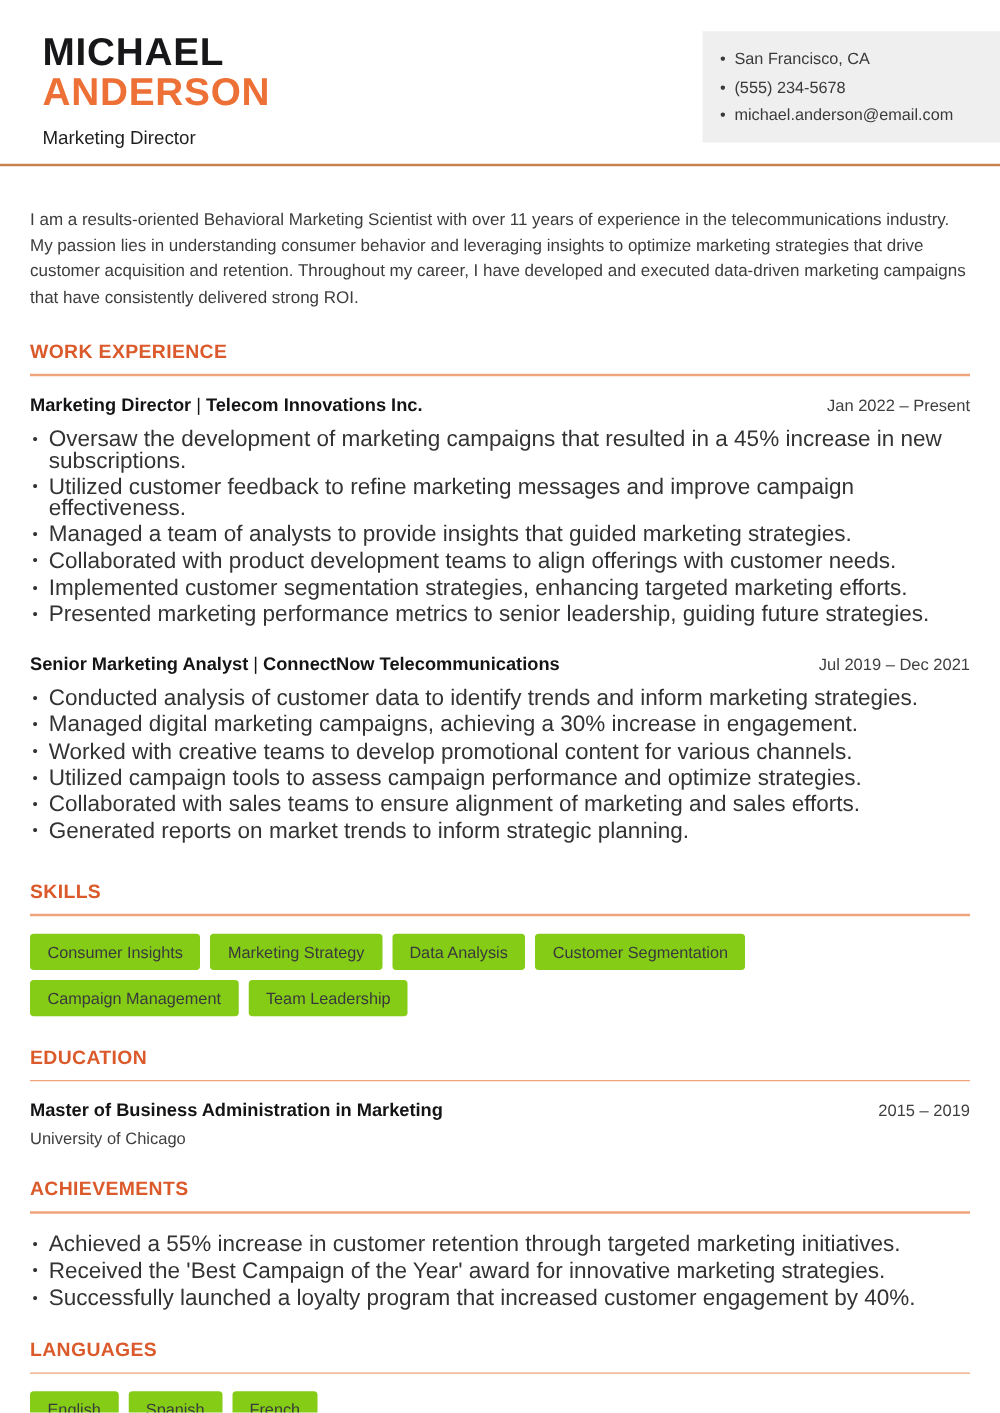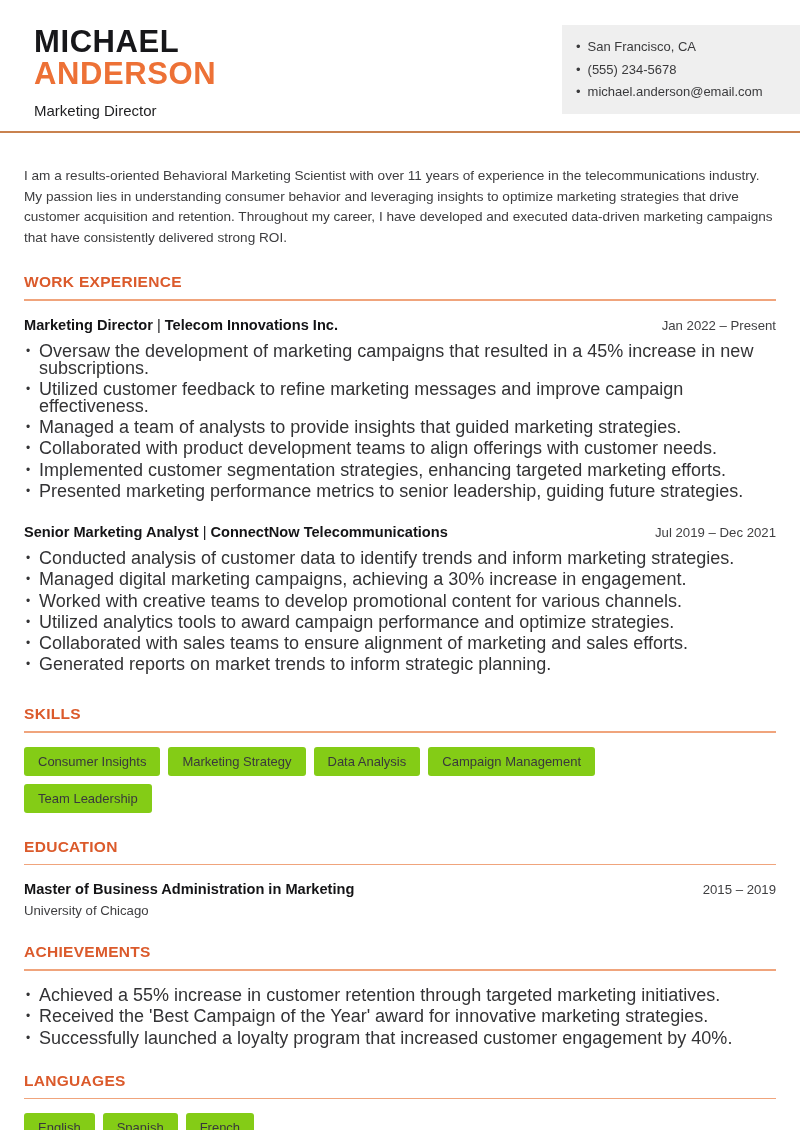--- a/index.html
+++ b/index.html
@@ -122,34 +122,35 @@
         <div class="entry-head">
           <h3 class="entry-title">
             <span>Senior Marketing Analyst</span><span class="sep">|</span><span>ConnectNow Telecommunications</span>
           </h3>
           <span class="entry-dates">Jul 2019 – Dec 2021</span>
         </div>
         <ul class="bullets">
           <li>Conducted analysis of customer data to identify trends and inform marketing strategies.</li>
           <li>Managed digital marketing campaigns, achieving a 30% increase in engagement.</li>
           <li>Worked with creative teams to develop promotional content for various channels.</li>
-          <li>Utilized analytics tools to award campaign performance and optimize strategies.</li>
+          <li>Utilized campaign tools to assess campaign performance and optimize strategies.</li>
           <li>Collaborated with sales teams to ensure alignment of marketing and sales efforts.</li>
           <li>Generated reports on market trends to inform strategic planning.</li>
         </ul>
       </article>
     </section>
 
     <section style="margin-top: 32px;">
       <h2 class="sec-title">SKILLS</h2>
       <div class="sec-rule"></div>
       <div class="tags">
         <span class="tag">Consumer Insights</span>
         <span class="tag">Marketing Strategy</span>
         <span class="tag">Data Analysis</span>
+        <span class="tag">Customer Segmentation</span>
         <span class="tag">Campaign Management</span>
         <span class="tag">Team Leadership</span>
       </div>
     </section>
 
     <section>
       <h2 class="sec-title">EDUCATION</h2>
       <div class="sec-rule"></div>
       <article class="entry">
         <div class="entry-head">

